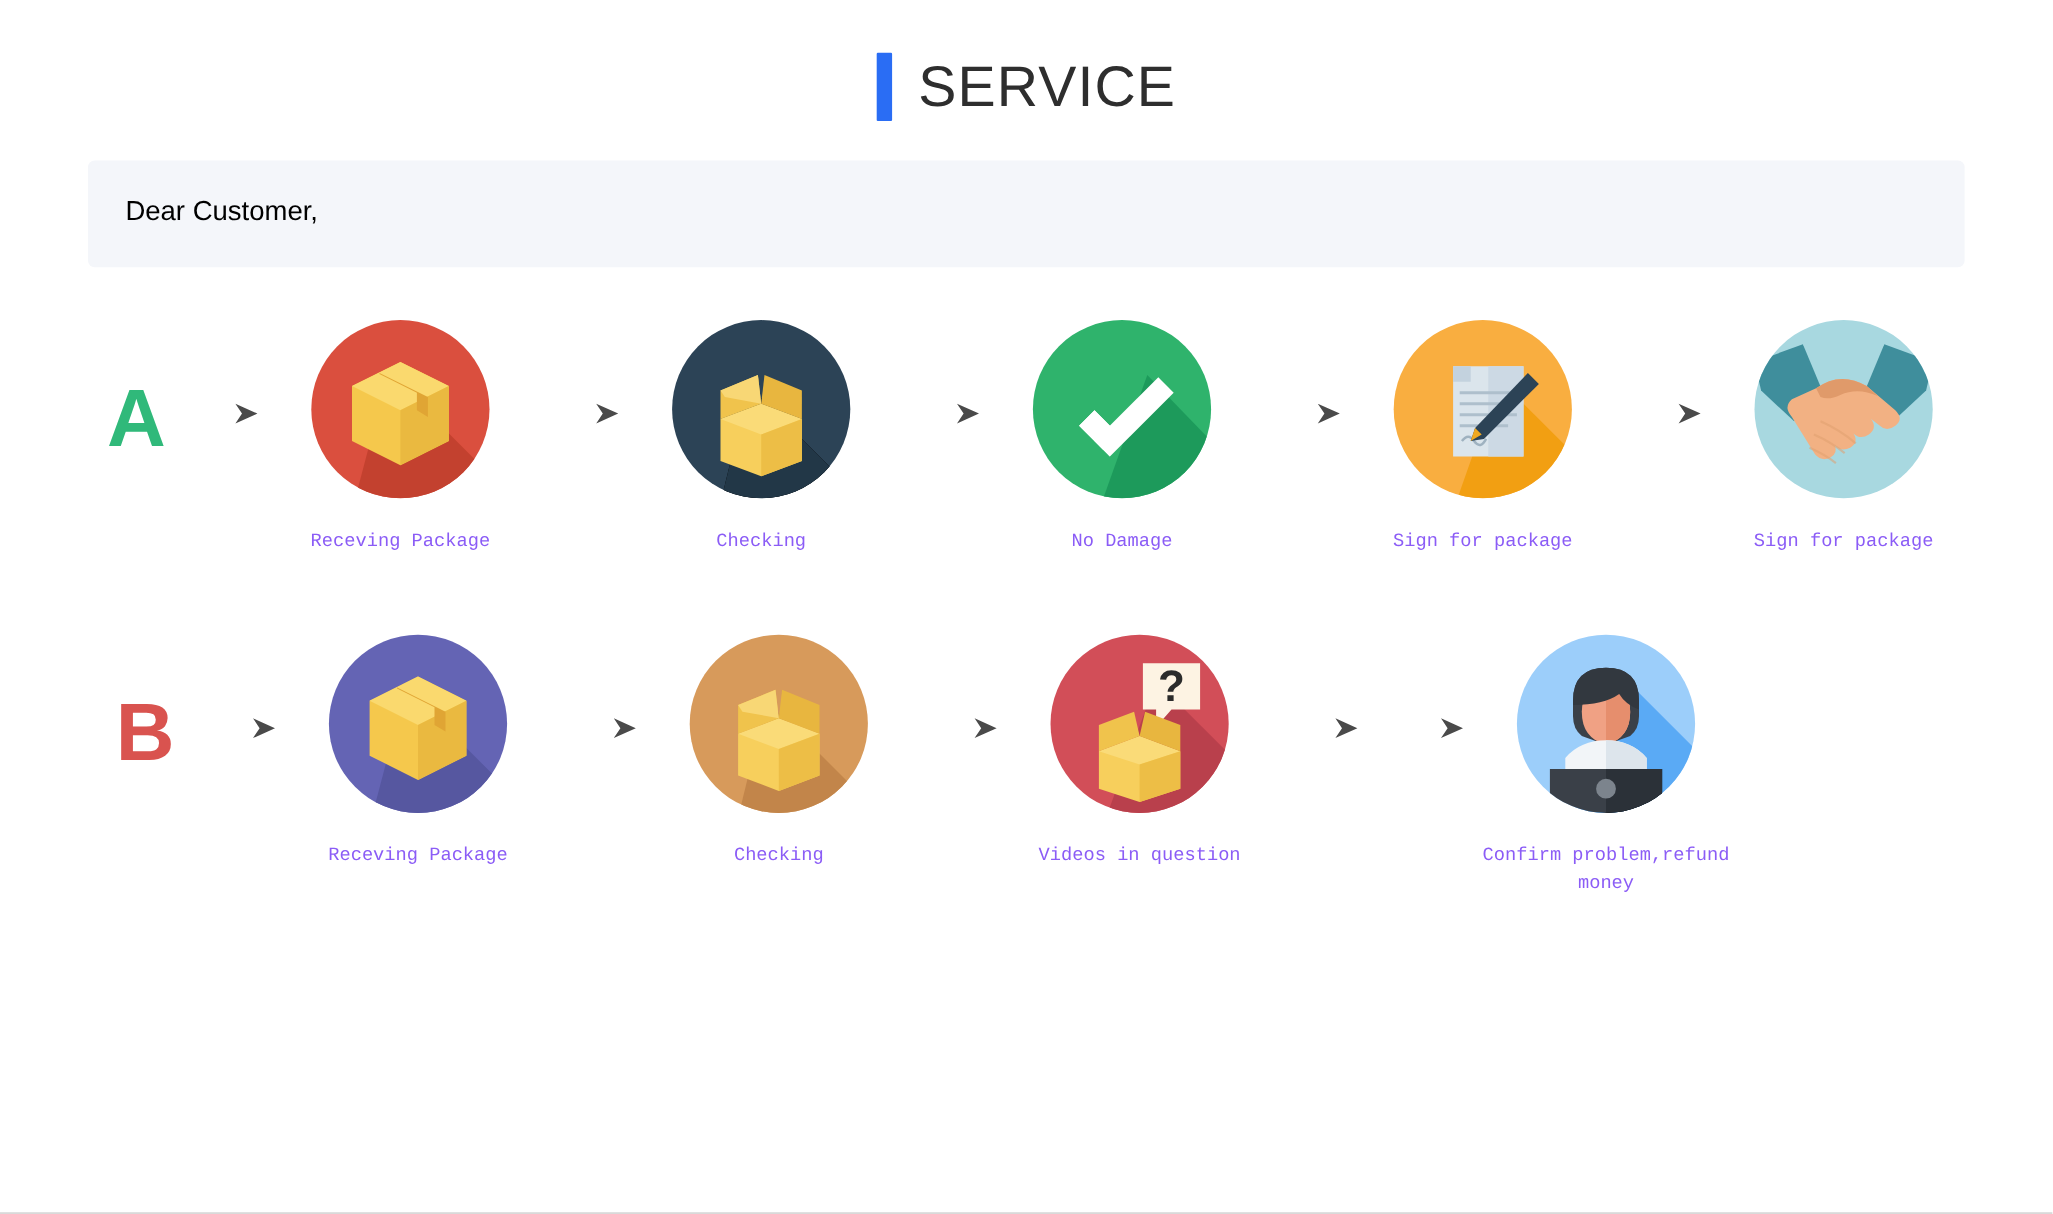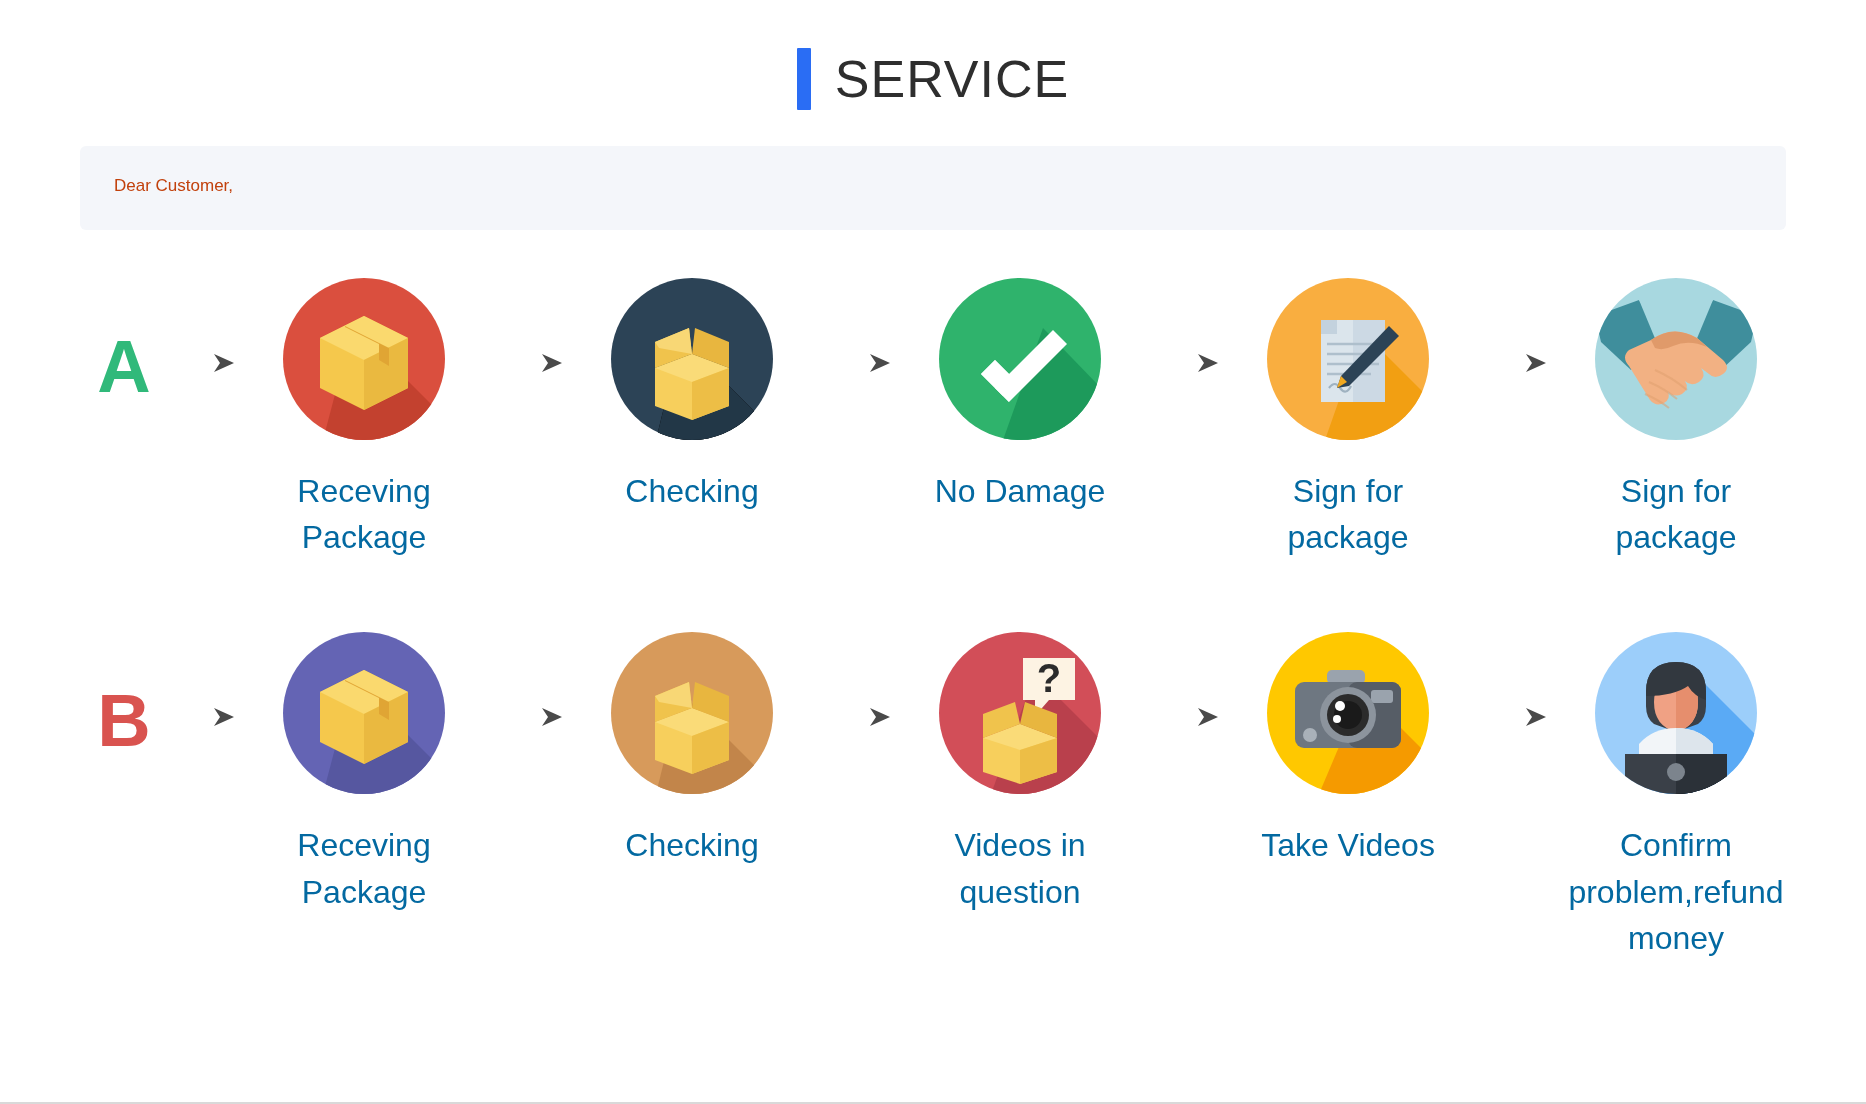--- a/index.html
+++ b/index.html
@@ -44,23 +44,23 @@
   }
 
   
   .notice {
     margin: 36px 80px 0 80px;
     background: #f4f6fa;
     border-radius: 6px;
     padding: 26px 34px 30px 34px;
   }
   .notice p {
-    font-size: 17px;
+    font-size: 25px;
     line-height: 1.62;
-    color: #c2410c;
+    color: #000000;
     font-weight: 400;
     white-space: nowrap;
   }
 
   
   .flow {
     display: flex;
     align-items: flex-start;
     padding: 0 74px 0 96px;
   }
@@ -98,25 +98,26 @@
   .step-icon {
     width: 162px;
     height: 162px;
     border-radius: 50%;
     position: relative;
     overflow: hidden;
     flex: none;
   }
   .step-label {
     margin-top: 28px;
-    font-size: 32px;
-    color: #0369a1;
+    font-size: 17px;
+    color: #8b5cf6;
     text-align: center;
     line-height: 1.45;
     max-width: 230px;
+    font-family: Liberation Mono, monospace;
   }
 </style>
 </head>
 <body>
 
 <div class="page">
 
   <div class="title-row">
     <span class="title-bar"></span>
     <span class="title-text">SERVICE</span>
@@ -319,38 +320,20 @@
       <div class="step-label">Videos in question</div>
     </div>
 
     <div class="arrow">
       <svg width="72" height="26" viewBox="0 0 72 26">
           <path d="M2 13 H56" stroke="url(#ag1)" stroke-width="4" fill="none"></path>
           <path d="M50 4 L70 13 L50 22 L56 13 Z" fill="#4a4a4a"></path>
         </svg>
     </div>
 
-    <div class="step">
-      <div class="step-icon" style="background:#ffc800">
-        <svg viewBox="0 0 162 162" width="162" height="162">
-          <path d="M96 58 L162 124 L162 162 L52 162 Z" fill="#f59a00"></path>
-          <rect x="60" y="38" width="38" height="14" rx="5" fill="#9aa3ad"></rect>
-          <rect x="28" y="50" width="106" height="66" rx="9" fill="#6e7781"></rect>
-          <rect x="81" y="50" width="53" height="66" rx="9" fill="#565d66"></rect>
-          <rect x="104" y="58" width="22" height="13" rx="3" fill="#9aa3ad"></rect>
-          <circle cx="81" cy="83" r="28" fill="#8c949d"></circle>
-          <circle cx="81" cy="83" r="21" fill="#2b2b2b"></circle>
-          <circle cx="81" cy="83" r="14" fill="#1a1a1a"></circle>
-          <circle cx="73" cy="74" r="5" fill="#ffffff"></circle>
-          <circle cx="70" cy="87" r="4" fill="#ffffff"></circle>
-          <circle cx="43" cy="103" r="7" fill="#a9b1b9"></circle>
-        </svg>
-      </div>
-      <div class="step-label">Take Videos</div>
-    </div>
 
     <div class="arrow">
       <svg width="72" height="26" viewBox="0 0 72 26">
           <path d="M2 13 H56" stroke="url(#ag1)" stroke-width="4" fill="none"></path>
           <path d="M50 4 L70 13 L50 22 L56 13 Z" fill="#4a4a4a"></path>
         </svg>
     </div>
 
     <div class="step">
       <div class="step-icon" style="background:#9ccefa">

